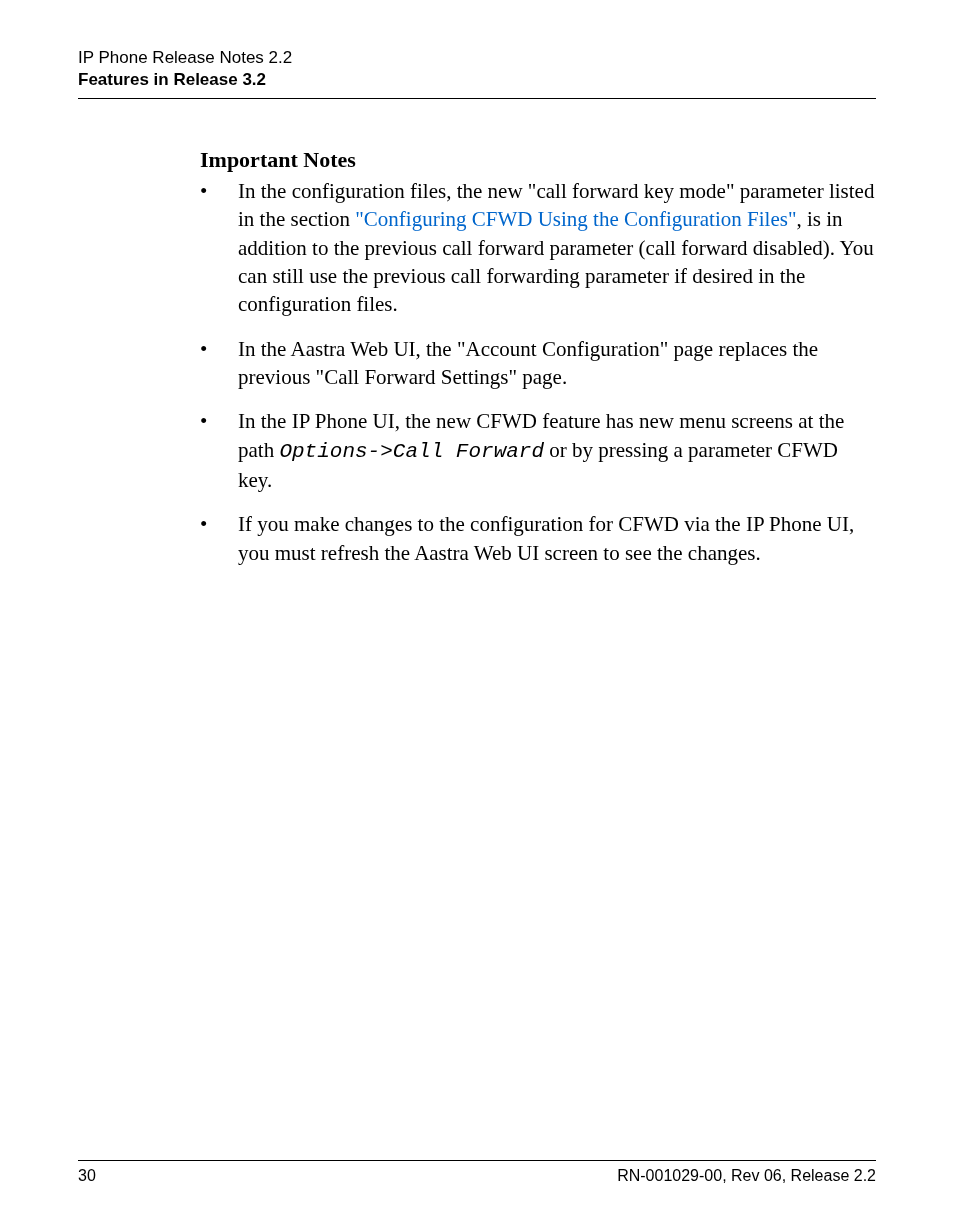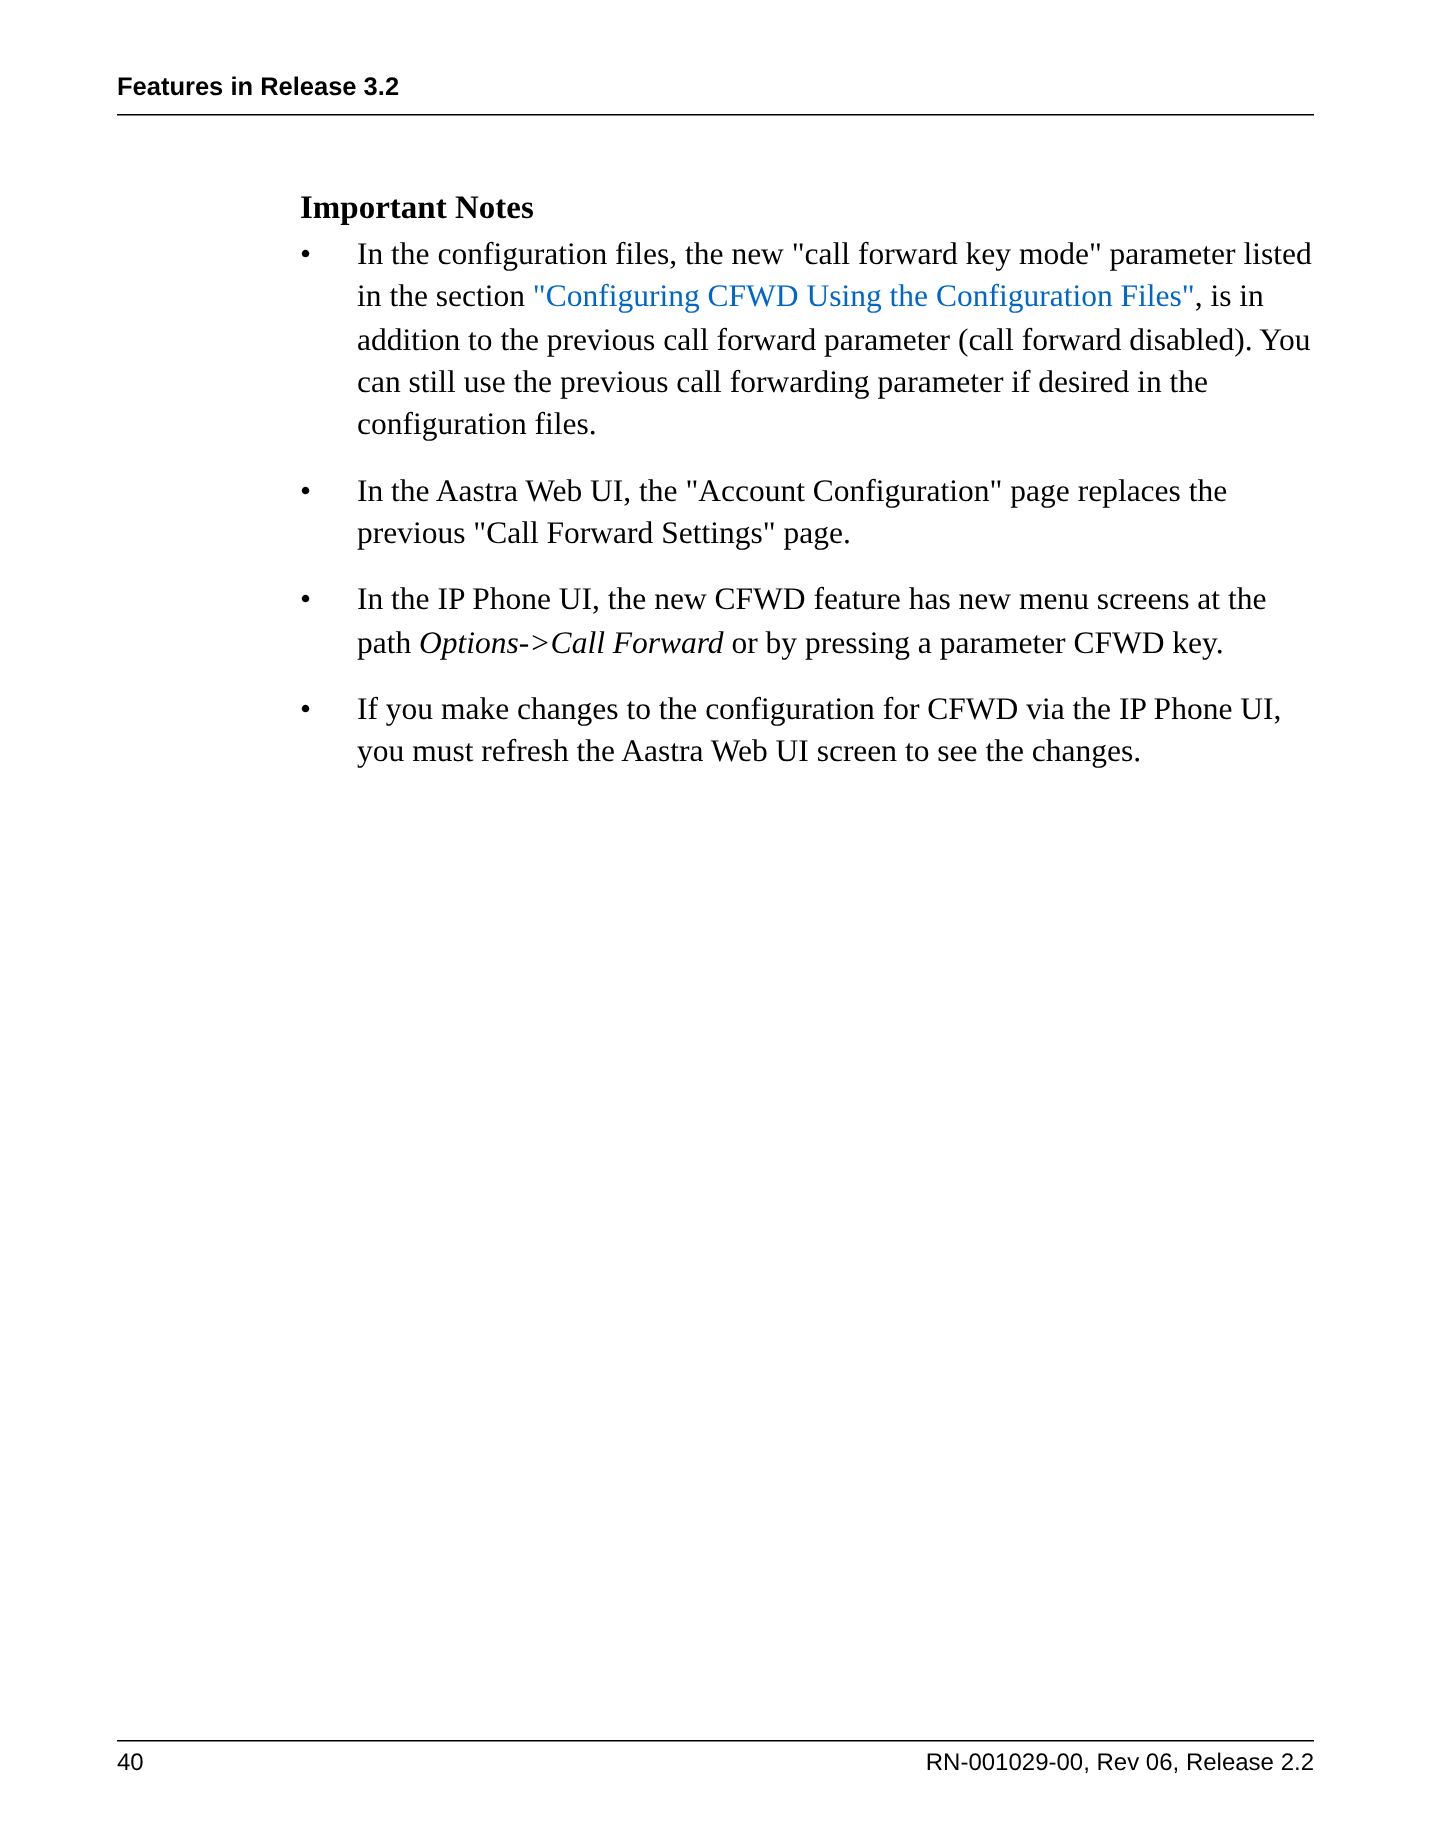--- a/index.html
+++ b/index.html
@@ -65,20 +65,21 @@
       flex: 1;
     }
     .bold {
       font-weight: normal;
     }
     .link {
       color: #0066cc;
     }
     .italic {
       font-style: italic;
+      font-family: Liberation Mono, monospace;
     }
     .footer {
       position: absolute;
       bottom: 42px;
       left: 78px;
       right: 78px;
     }
     .footer-rule {
       border: none;
       border-top: 1px solid #000;
@@ -88,20 +89,21 @@
       display: flex;
       justify-content: space-between;
       font-family: Arial, Helvetica, sans-serif;
       font-size: 16px;
     }
   </style>
 </head>
 <body>
 
 <div class="header">
+  <div class="header-line1">IP Phone Release Notes 2.2</div>
   <div class="header-line2">Features in Release 3.2</div>
   <hr class="header-rule">
 </div>
 
 <div class="content">
   <div class="section-title">Important Notes</div>
 
   <ul class="bullet-list">
 
     <li class="bullet-item">
@@ -127,16 +129,16 @@
       <span class="bullet-marker bold">•</span>
       <span class="bullet-text bold">If you make changes to the configuration for CFWD via the IP Phone UI, you must refresh the Aastra Web UI screen to see the changes.</span>
     </li>
 
   </ul>
 </div>
 
 <div class="footer">
   <hr class="footer-rule">
   <div class="footer-content">
-    <span>40</span>
+    <span>30</span>
     <span>RN-001029-00, Rev 06, Release 2.2</span>
   </div>
 </div>
 
 </body></html>

